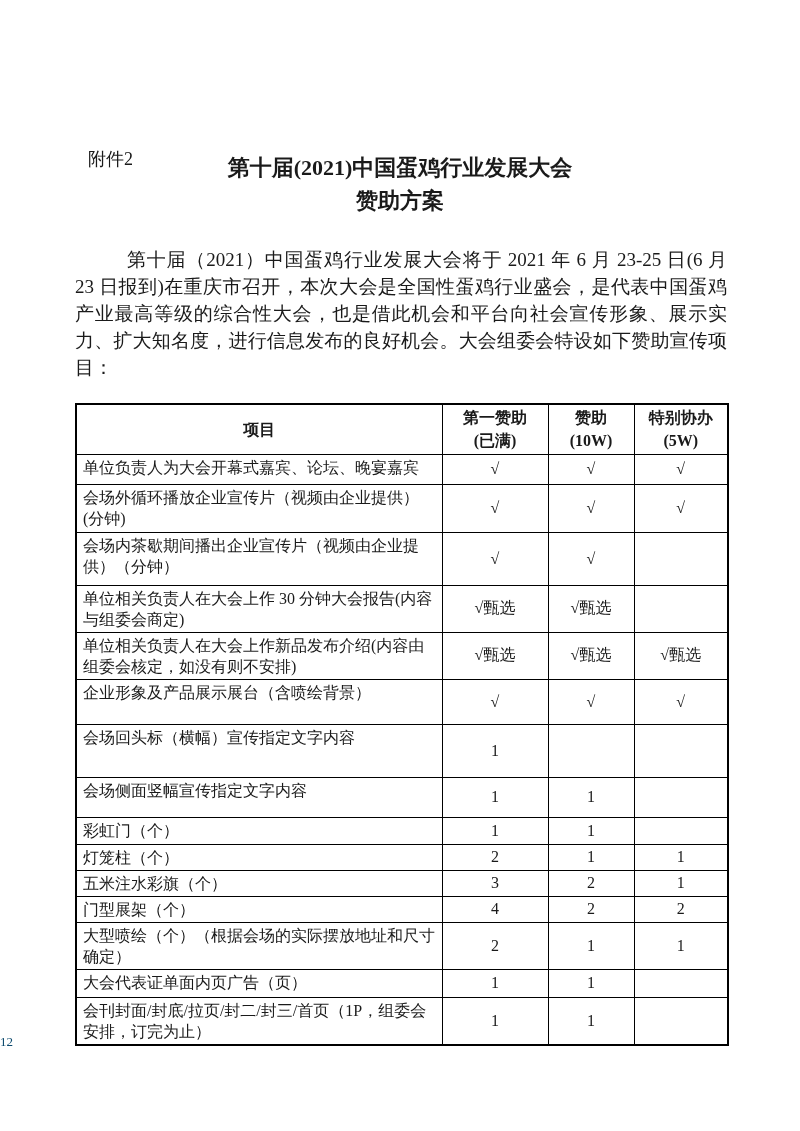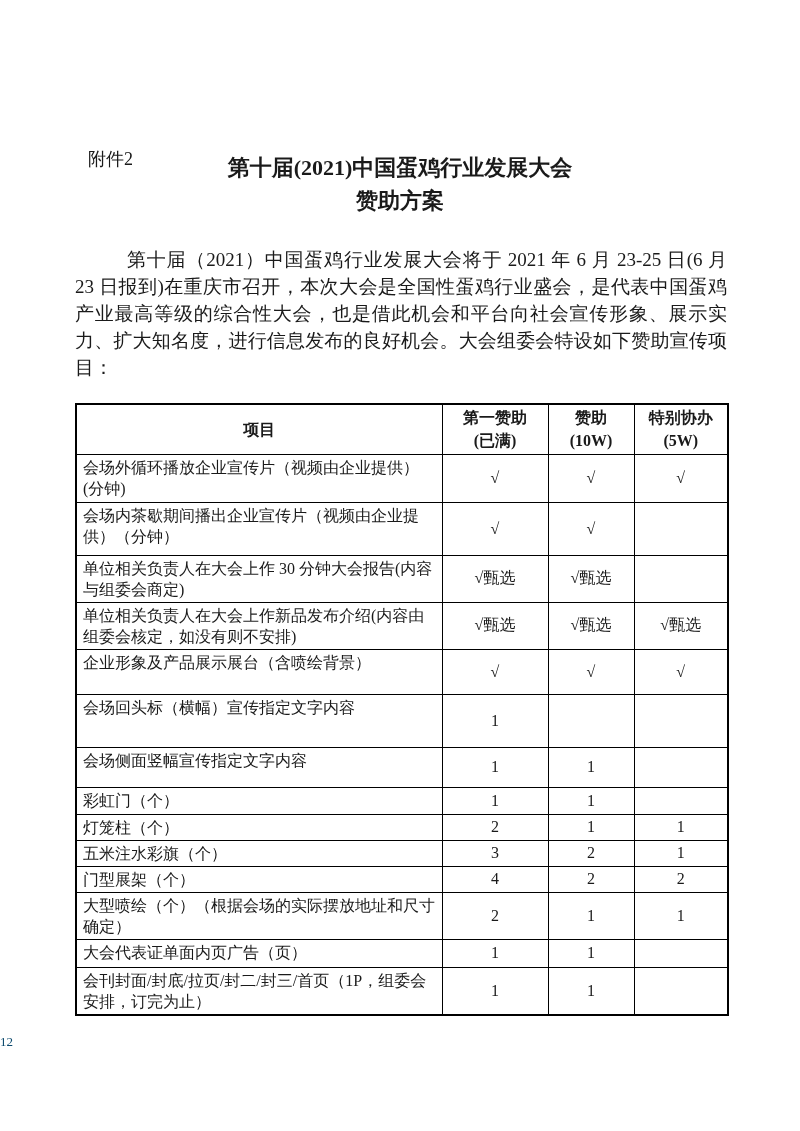--- a/index.html
+++ b/index.html
@@ -106,20 +106,26 @@
     </colgroup>
     <thead>
       <tr style="height: 50px; padding-left: 21px;">
           <th>项目</th>
           <th>第一赞助<br>(已满)</th>
           <th>赞助<br>(10W)</th>
           <th>特别协办<br>(5W)</th>
         </tr>
     </thead>
     <tbody>
+        <tr style="height: 30px;">
+          <td class="item-cell">单位负责人为大会开幕式嘉宾、论坛、晚宴嘉宾</td>
+          <td class="value-cell">√</td>
+          <td class="value-cell">√</td>
+          <td class="value-cell">√</td>
+        </tr>
         <tr style="height: 48px;">
           <td class="item-cell">会场外循环播放企业宣传片（视频由企业提供）(分钟)</td>
           <td class="value-cell">√</td>
           <td class="value-cell">√</td>
           <td class="value-cell">√</td>
         </tr>
         <tr style="height: 53px; margin-left: 46px;">
           <td class="item-cell">会场内茶歇期间播出企业宣传片（视频由企业提供）（分钟）</td>
           <td class="value-cell">√</td>
           <td class="value-cell">√</td>

